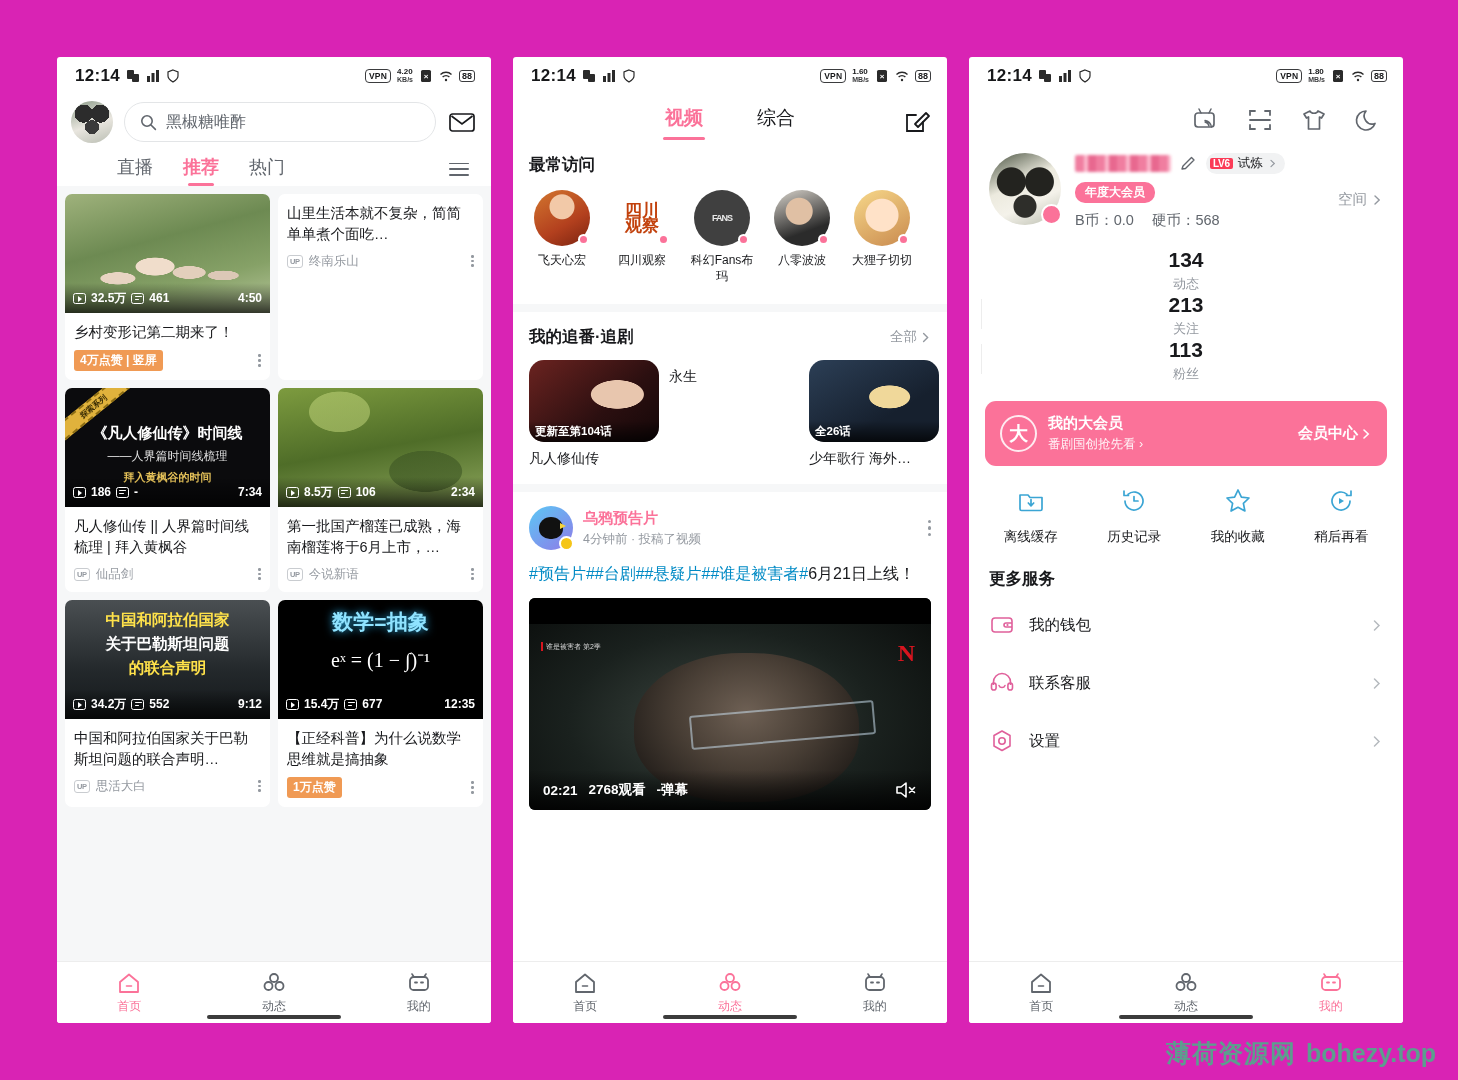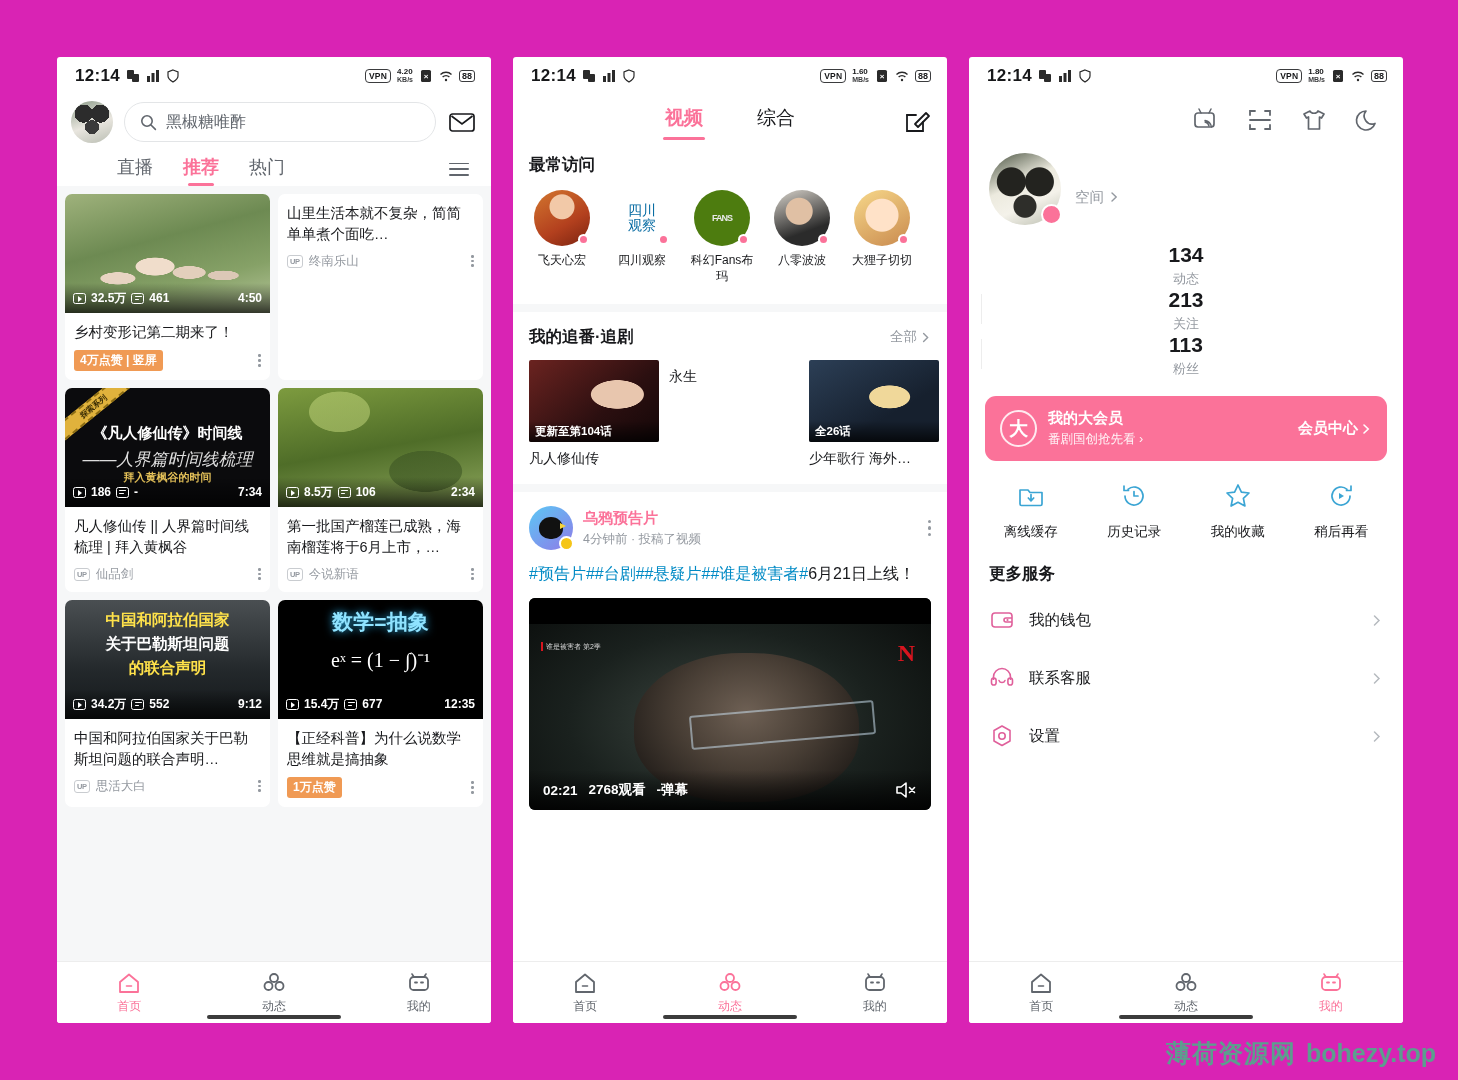--- a/index.html
+++ b/index.html
@@ -144,21 +144,21 @@
     font-size:13px; font-weight:800; color:#6fe0ff; white-space:nowrap;
   }
   .art-black { background: #0b0b0d; }
   .art-black .ribbon {
     position:absolute; left:-24px; top:10px; width:105px; height:17px;
     background:#e0b23c; transform:rotate(-39deg);
     border-top:2px dashed #8c6d14; border-bottom:2px dashed #8c6d14;
     font-size:8px; color:#3a2d05; font-weight:800; text-align:center; line-height:14px;
   }
   .art-black .l1 { position:absolute; left:50%; transform:translateX(-50%); top:36px; font-size:15px; color:#fff; font-weight:800; white-space:nowrap;}
-  .art-black .l2 { position:absolute; left:50%; transform:translateX(-50%); top:60px; font-size:17px; color:#ddd; white-space:nowrap;font-style:italic;}
+  .art-black .l2 { position:absolute; left:50%; transform:translateX(-50%); top:60px; font-size:12px; color:#ddd; white-space:nowrap;}
   .art-black .l3 { position:absolute; left:50%; transform:translateX(-50%); top:82px; font-size:11px; color:#e8c45a; font-weight:700; white-space:nowrap;}
   .art-durian { background: linear-gradient(170deg,#7d9b3f 0%,#4f6d28 50%,#8fa85e 100%); }
   .art-durian::after{
     content:""; position:absolute; inset:0;
     background:
       radial-gradient(ellipse at 30% 20%, rgba(190,210,120,.55) 0 30px, transparent 31px),
       radial-gradient(ellipse at 72% 70%, rgba(60,85,35,.6) 0 36px, transparent 37px);
   }
   .art-news { background: linear-gradient(180deg,#4a4f52 0%,#23282b 60%,#14181a 100%); }
   .art-news .n1 { position:absolute; left:50%; transform:translateX(-50%); top:10px; font-size:15.5px; font-weight:800; color:#ffe24a; white-space:nowrap;}
@@ -205,21 +205,21 @@
   .upav { width: 56px; height: 56px; border-radius: 50%; margin: 0 auto; position: relative; overflow: visible; }
   .upav .inner { position:absolute; inset:0; border-radius:50%; overflow:hidden; }
   .updot {
     position: absolute; right: 1px; bottom: 1px; width: 11px; height: 11px;
     background: #fb7299; border-radius: 50%; border: 2px solid #fff;
   }
   .uplabel { font-size: 12px; color: #18191c; line-height: 16px; margin-top: 6px; }
   .divider { height: 8px; background: #f6f7f8; margin-top: 12px; }
   .bangumi { display: flex; gap: 10px; padding: 12px 0 4px; }
   .bgitem { width: 130px; flex: 0 0 auto; }
-  .bgcover { width: 100%; height: 82px; border-radius: 2px; position: relative; overflow: hidden; }
+  .bgcover { width: 100%; height: 82px; border-radius: 15px; position: relative; overflow: hidden; }
   .bgep {
     position: absolute; left: 0; bottom: 0; right:0; color: #fff; font-size: 11.5px;
     font-weight: 700; padding: 3px 6px;
     background: linear-gradient(to top, rgba(0,0,0,.75), transparent);
   }
   .bgtitle { font-size: 14px; color: #18191c; margin-top: 8px; white-space: nowrap; overflow: hidden; }
 
   .post { padding: 14px 16px 0; }
   .post-hd { display: flex; align-items: center; gap: 10px; }
   .post-av { width: 44px; height: 44px; border-radius: 50%; position: relative; flex:0 0 auto; overflow: visible;}
@@ -627,28 +627,28 @@
         <div class="upsrow">
           <div class="upitem">
             <div class="upav">
                 <div class="inner" style="background:radial-gradient(circle at 50% 30%,#f2c9a8 0 12px,transparent 13px),linear-gradient(150deg,#d3772f,#b3401e 60%,#7a2310);"></div>
                 <span class="updot"></span>
               </div>
             <div class="uplabel">飞天心宏</div>
           </div>
           <div class="upitem">
             <div class="upav">
-                <div class="inner" style="background:#fff;display:flex;align-items:center;justify-content:center;color:#0369a1;font-size:14px;font-weight:400;line-height:15px;text-align:center;">四川<br>观察</div>
+                <div class="inner" style="background:#fff;display:flex;align-items:center;justify-content:center;color:#c2410c;font-size:17px;font-weight:700;line-height:15px;text-align:center;">四川<br>观察</div>
                 <span class="updot"></span>
               </div>
             <div class="uplabel">四川观察</div>
           </div>
           <div class="upitem">
             <div class="upav">
-                <div class="inner" style="background:#4d7c0f;display:flex;align-items:center;justify-content:center;color:#e8e8e8;font-size:9px;font-weight:900;letter-spacing:-1px;">FANS</div>
+                <div class="inner" style="background:#404040;display:flex;align-items:center;justify-content:center;color:#e8e8e8;font-size:9px;font-weight:900;letter-spacing:-1px;">FANS</div>
                 <span class="updot"></span>
               </div>
             <div class="uplabel">科幻Fans布玛</div>
           </div>
           <div class="upitem">
             <div class="upav">
                 <div class="inner" style="background:radial-gradient(circle at 45% 38%,#e0c0a4 0 13px,transparent 14px),linear-gradient(160deg,#d8d3cb,#2b2b2b 70%);"></div>
                 <span class="updot"></span>
               </div>
             <div class="uplabel">八零波波</div>
@@ -819,20 +819,40 @@
         <svg class="p3icon" viewBox="0 0 30 30">
             <path d="M22 18.5 A9.5 9.5 0 1 1 13 6 A8 8 0 0 0 22 18.5 Z" fill="none" stroke="#61666d" stroke-width="1.7" stroke-linejoin="round"></path>
           </svg>
       </div>
 
       <div class="profrow">
         <div class="prof-av">
           <div class="inner"></div>
           <div class="prof-badge"></div>
         </div>
+        <div class="prof-info">
+          <div class="namerow">
+            <div class="uname-mask"></div>
+            <svg class="pen-ic" viewBox="0 0 17 17">
+                <path d="M2 14 L3 11 L11.5 2.5 L14 5 L5.5 13.5 Z" fill="none" stroke="#61666d" stroke-width="1.4" stroke-linejoin="round"></path>
+              </svg>
+            <span class="lvchip">
+              <span class="lvtag">LV6</span>
+              <span class="lvtxt">试炼</span>
+              <svg width="9" height="9" viewBox="0 0 9 9">
+                  <path d="M3 1.4 L6.3 4.5 L3 7.6" fill="none" stroke="#9499a0" stroke-width="1.2" stroke-linecap="round"></path>
+                </svg>
+            </span>
+          </div>
+          <div><span class="vipbadge">年度大会员</span></div>
+          <div class="coins">
+            <span>B币：0.0</span>
+            <span>硬币：568</span>
+          </div>
+        </div>
         <span class="space-link">
           <span>空间</span>
           <svg width="12" height="12" viewBox="0 0 12 12">
               <path d="M4 2 L8.2 6 L4 10" fill="none" stroke="#9499a0" stroke-width="1.4" stroke-linecap="round"></path>
             </svg>
         </span>
       </div>
 
       <div class="statsrow">
         <div class="statcell">

